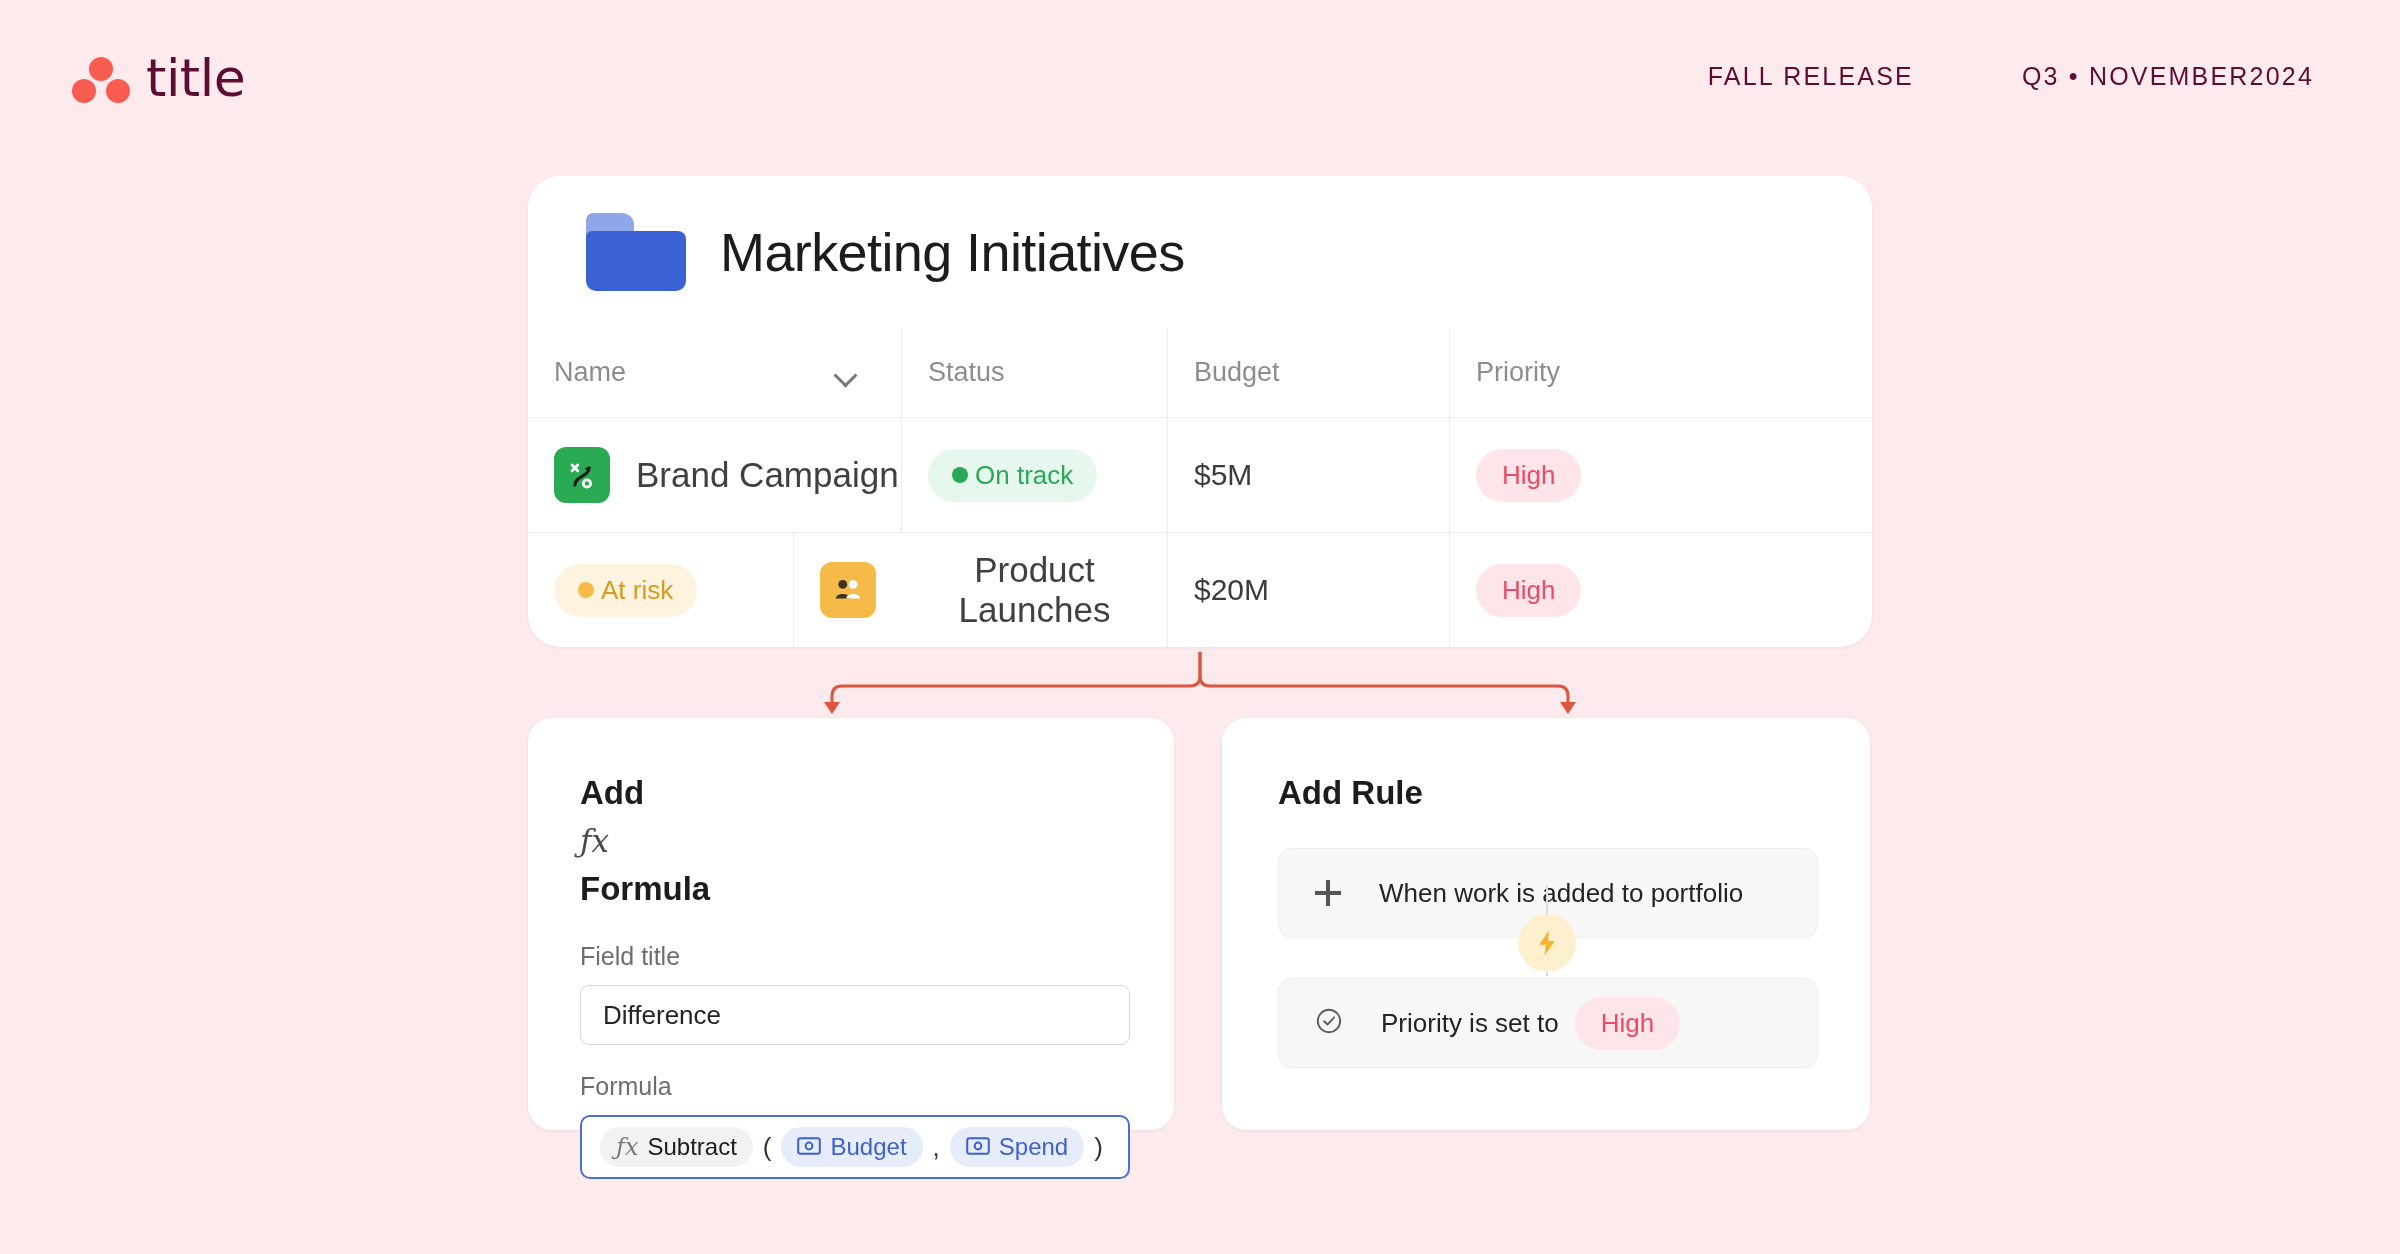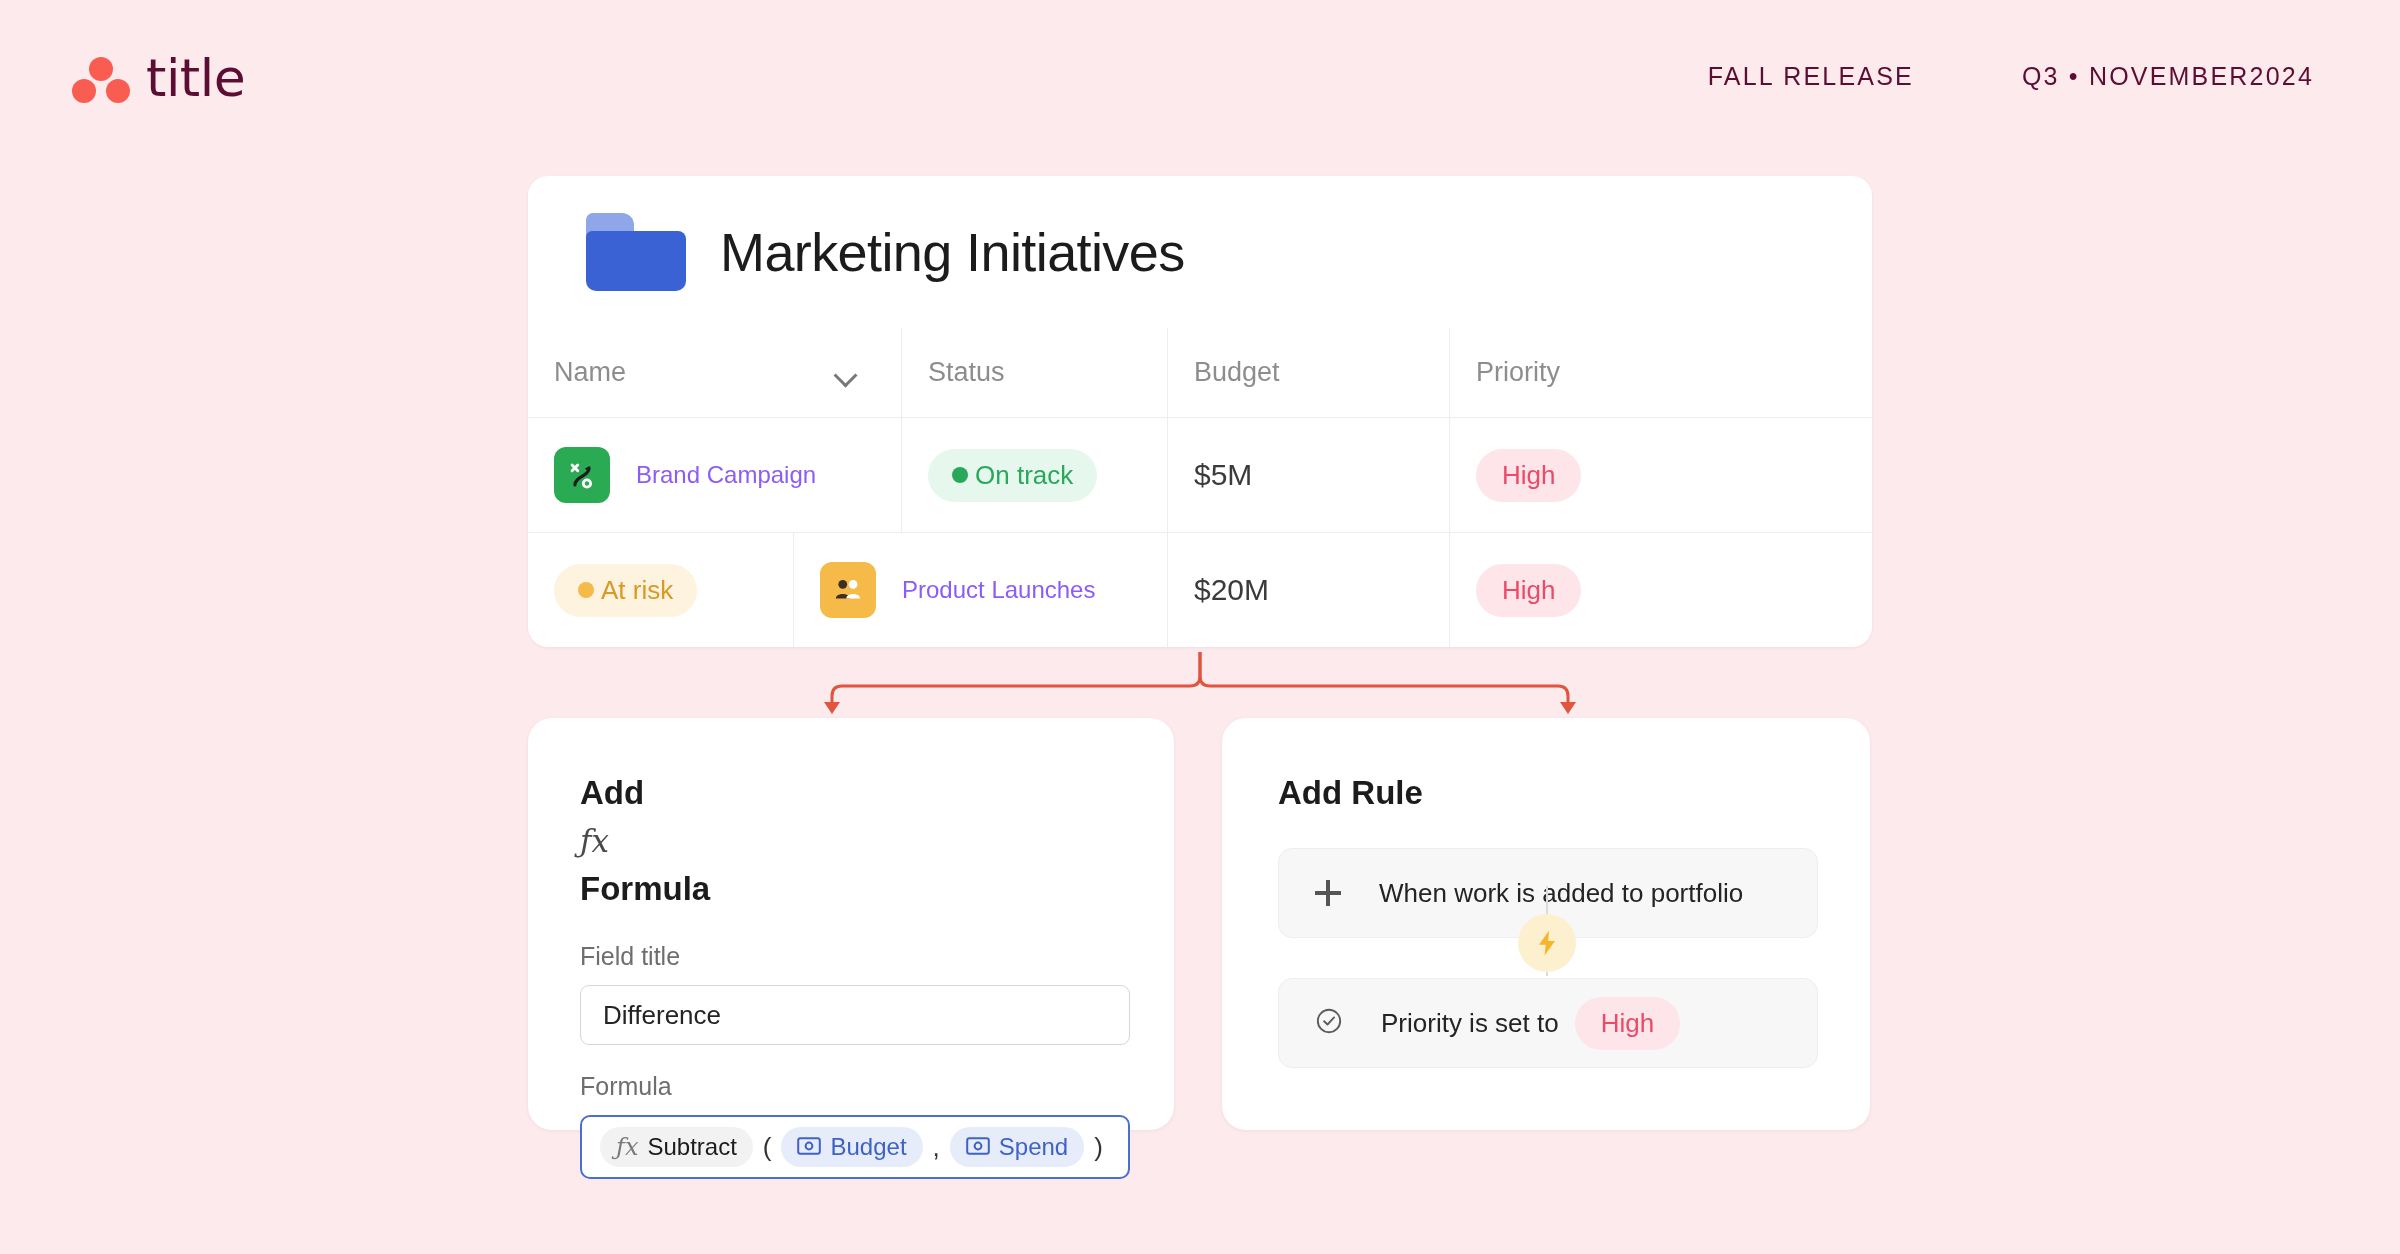--- a/index.html
+++ b/index.html
@@ -79,21 +79,21 @@
   .hm-1 { margin-right: 108px; }
   .hm-2 { }
 
   
   .table-card {
     position: absolute;
     left: 528px;
     top: 176px;
     width: 1344px;
     background: #ffffff;
-    border-radius: 20px;
+    border-radius: 32px;
     box-shadow: 0 1px 3px rgba(60,20,30,0.06);
     overflow: hidden;
     text-align: center;
   }
 
   .table-title-row {
     height: 152px;
     display: flex;
     align-items: center;
     padding-left: 58px;
@@ -182,22 +182,22 @@
     border-radius: 12px;
     flex: none;
     display: flex;
     align-items: center;
     justify-content: center;
   }
   .proj-icon.green  { background: #2aaa52; }
   .proj-icon.amber  { background: #f5ba48; }
 
   .proj-name {
-    font-size: 24px;
-    color: #8b5cf6;
+    font-size: 35px;
+    color: #404040;
   }
 
   .budget-val {
     font-size: 30px;
     color: #3b3b3b;
   }
 
   .pill {
     display: inline-flex;
     align-items: center;

